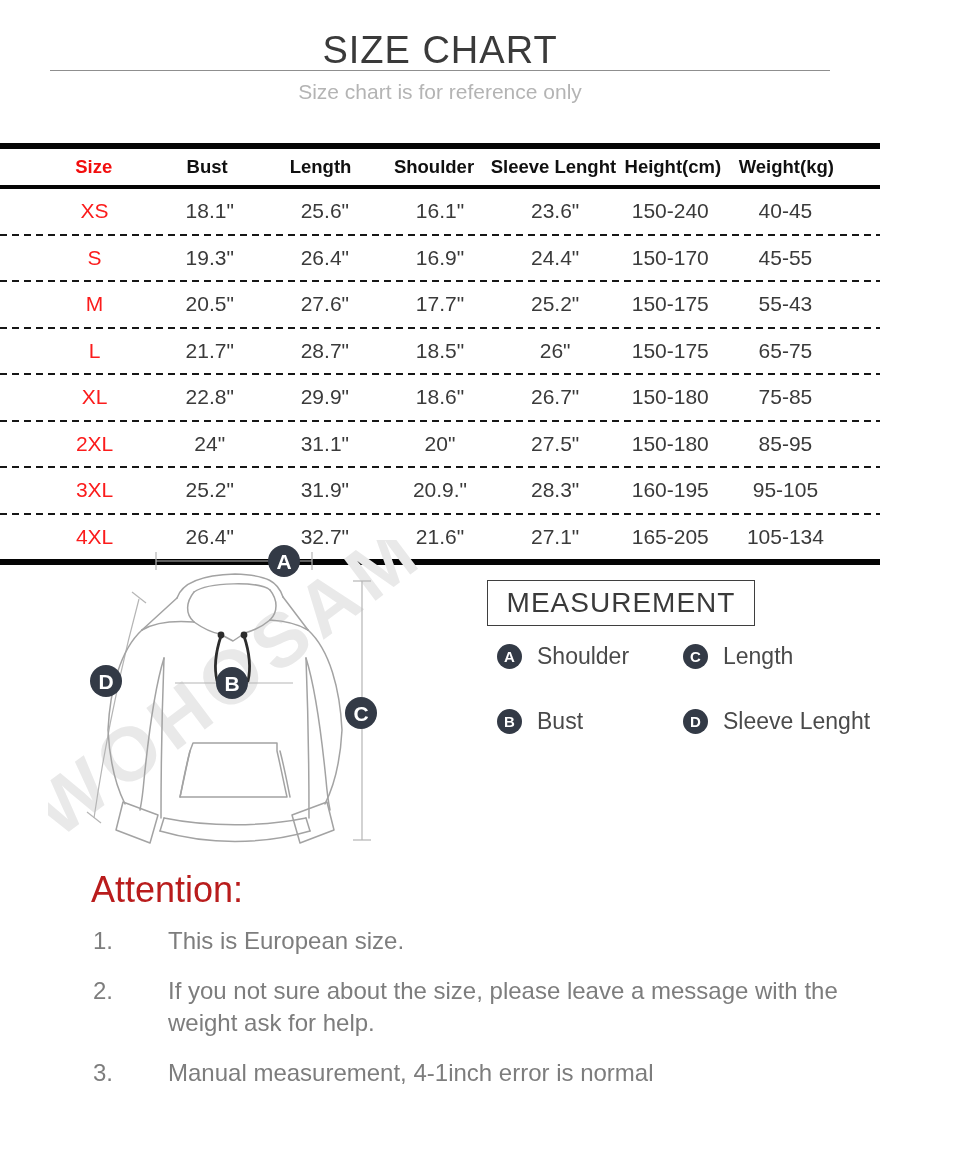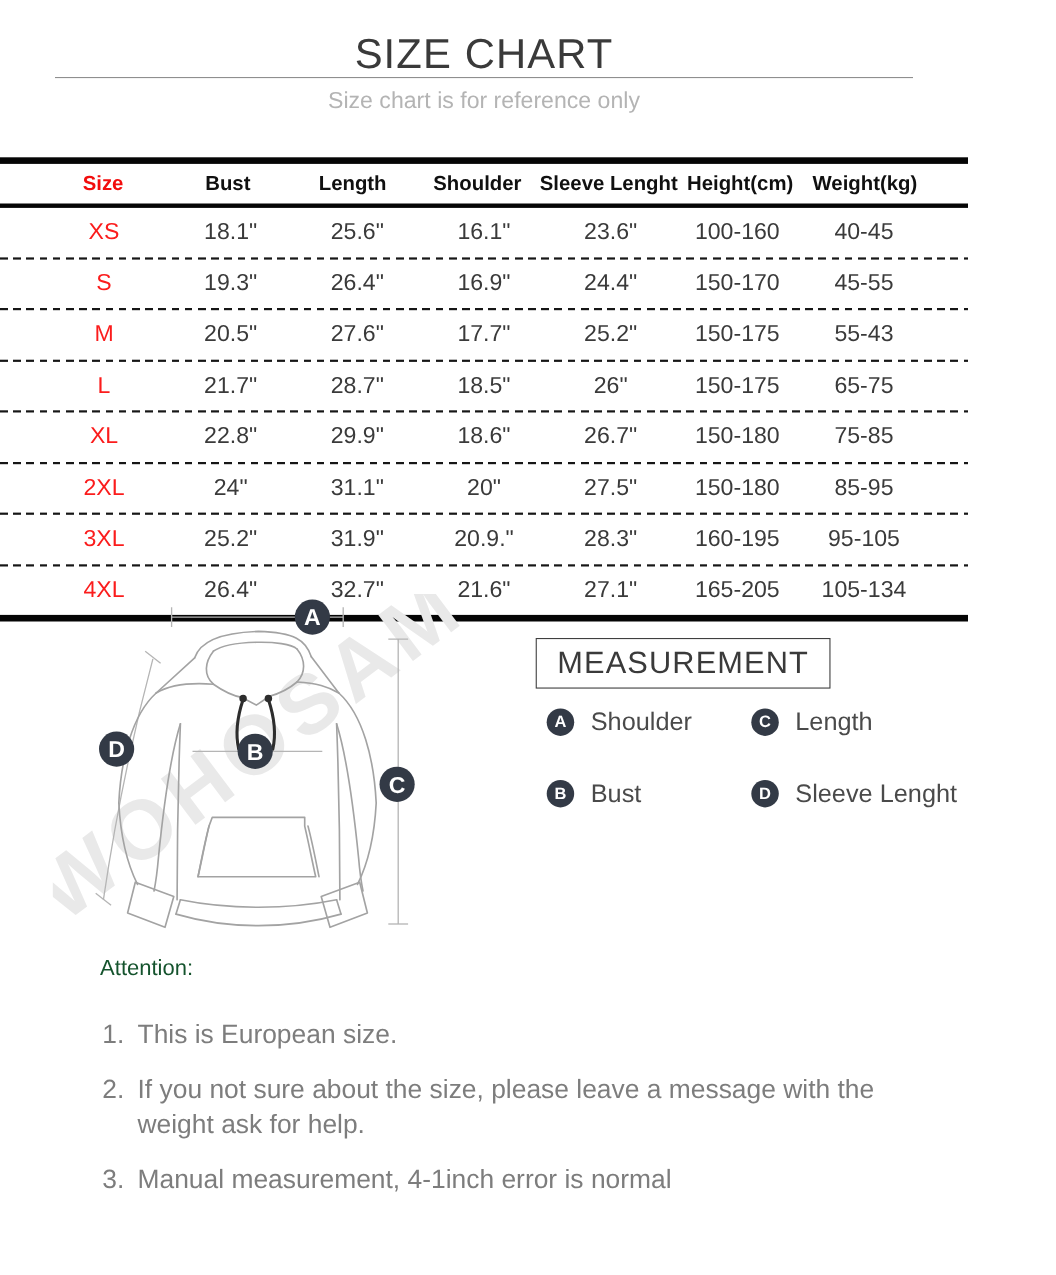--- a/index.html
+++ b/index.html
@@ -35,25 +35,25 @@
                border:1px solid #3f3f3f;display:flex;align-items:center;justify-content:center;
                font-size:28px;color:#3a3a3a;letter-spacing:1px;}
   .legend{position:absolute;left:497px;top:624px;display:grid;
           grid-template-columns:186px 260px;grid-auto-rows:65px;align-items:center;}
   .legend-item{display:flex;align-items:center;gap:15px;}
   .badge{width:25px;height:25px;border-radius:50%;background:#333a46;color:#fff;
          font-size:15px;font-weight:bold;display:flex;align-items:center;justify-content:center;flex:none;}
   .legend-label{font-size:23px;color:#4a4a4a;}
 
   
-  .attn-heading{position:absolute;left:91px;top:869px;font-size:20px;color:#14532d;}
+  .attn-heading{position:absolute;left:91px;top:869px;font-size:36px;color:#b91c1c;}
   .attn-list{position:absolute;left:93px;top:925px;width:780px;}
   .attn-item{display:flex;font-size:24px;color:#7d7d7d;line-height:32px;margin-bottom:18px;}
   .attn-num{width:32px;flex:none;}
-  .attn-text{white-space:pre-line;}
+  .attn-text{white-space:pre-line;margin-left:43px;}
 </style>
 </head>
 <body>
 
 <div class="page">
 
   <div class="title">SIZE CHART</div>
   <div class="title-underline"></div>
   <div class="subtitle">Size chart is for reference only</div>
 
@@ -69,21 +69,21 @@
         <div class="tcell">Weight(kg)</div>
       </div>
     <div class="bar mid"></div>
     <div id="tbody">
         <div class="trow">
           <div class="tcell red">XS</div>
           <div class="tcell">18.1"</div>
           <div class="tcell">25.6"</div>
           <div class="tcell">16.1"</div>
           <div class="tcell">23.6"</div>
-          <div class="tcell">100-160</div>
+          <div class="tcell">150-240</div>
           <div class="tcell">40-45</div>
         </div>
         <div class="dashed"></div>
         <div class="trow">
           <div class="tcell red">S</div>
           <div class="tcell">19.3"</div>
           <div class="tcell">26.4"</div>
           <div class="tcell">16.9"</div>
           <div class="tcell">24.4"</div>
           <div class="tcell">150-170</div>

